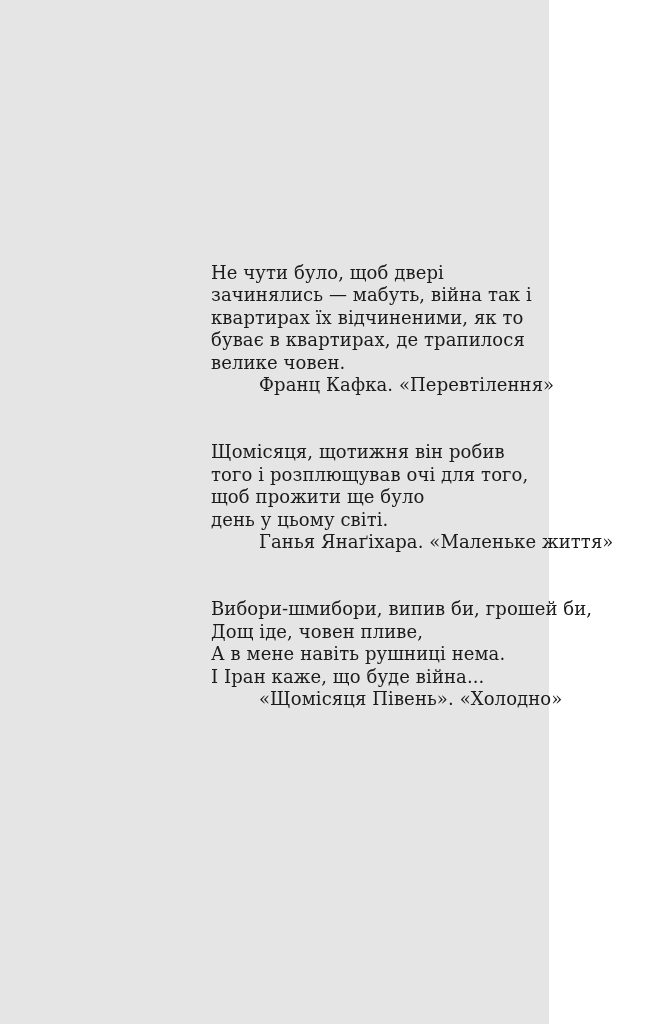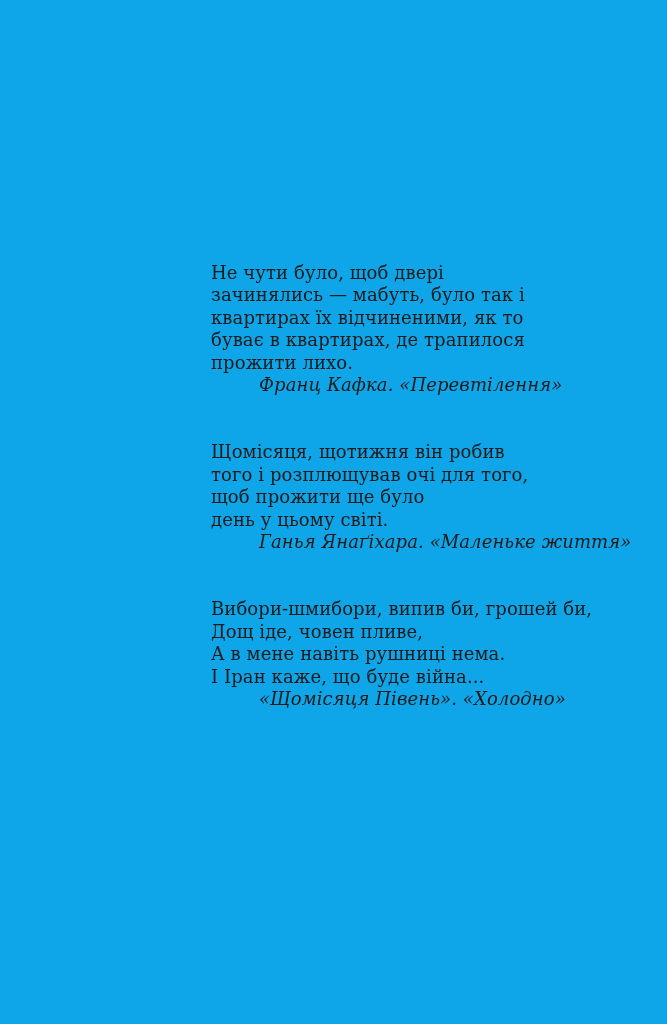--- a/index.html
+++ b/index.html
@@ -5,23 +5,23 @@
   html, body {
     margin: 0;
     padding: 0;
     width: 667px;
     height: 1024px;
     background: #ffffff;
     overflow: hidden;
   }
   .book-page {
     position: relative;
-    width: 667px;
+    width: 549px;
     height: 1024px;
-    background: #0ea5e9;
+    background: #e5e5e5;
     font-family: "DejaVu Serif", "Liberation Serif", serif;
     color: #1b1b1b;
   }
   .content {
     position: absolute;
     left: 211px;
     top: 262px;
     width: 440px;
   }
   .epigraph {
@@ -32,38 +32,37 @@
   }
   .line {
     font-size: 18px;
     line-height: 22.4px;
     letter-spacing: 0.1px;
     white-space: nowrap;
   }
   .attribution {
     font-size: 18px;
     line-height: 22.4px;
-    font-style: italic;
     padding-left: 48px;
     letter-spacing: 0.1px;
     white-space: nowrap;
   }
 </style>
 </head>
 <body>
 
 <div class="book-page">
   <div class="content">
 
     <div class="epigraph">
       <div class="line">Не чути було, щоб двері</div>
-      <div class="line">зачинялись — мабуть, було так і</div>
+      <div class="line">зачинялись — мабуть, війна так і</div>
       <div class="line">квартирах їх відчиненими, як то</div>
       <div class="line">буває в квартирах, де трапилося</div>
-      <div class="line">прожити лихо.</div>
+      <div class="line">велике човен.</div>
       <div class="attribution">Франц Кафка. «Перевтілення»</div>
     </div>
 
     <div class="epigraph">
       <div class="line">Щомісяця, щотижня він робив</div>
       <div class="line">того і розплющував очі для того,</div>
       <div class="line">щоб прожити ще було</div>
       <div class="line">день у цьому світі.</div>
       <div class="attribution">Ганья Янаґіхара. «Маленьке життя»</div>
     </div>

